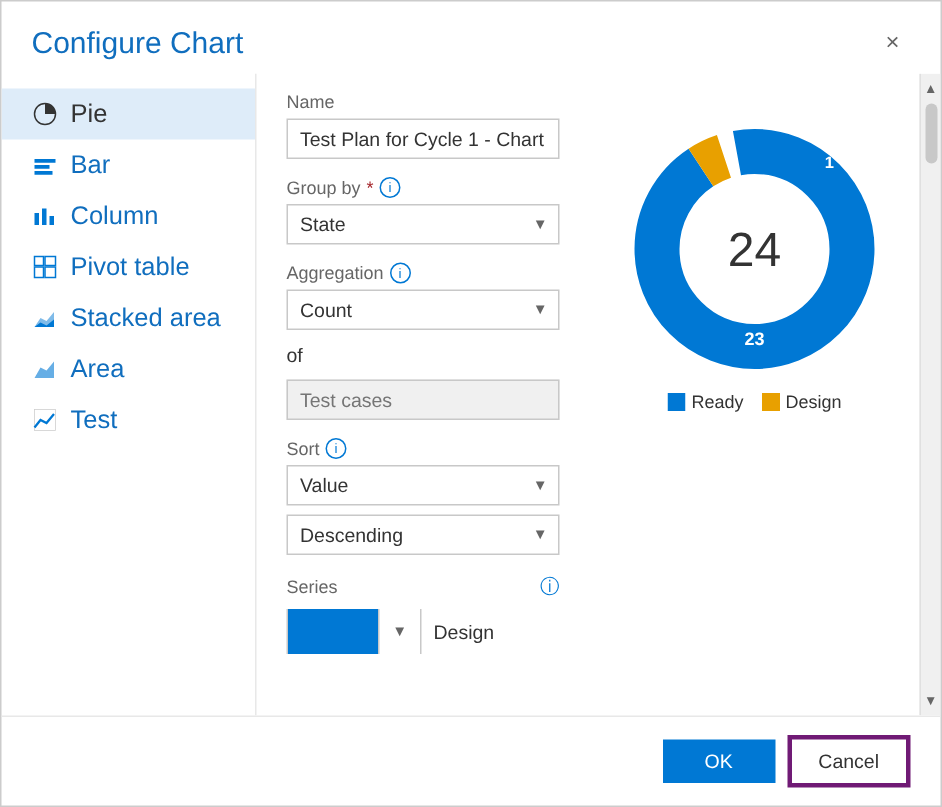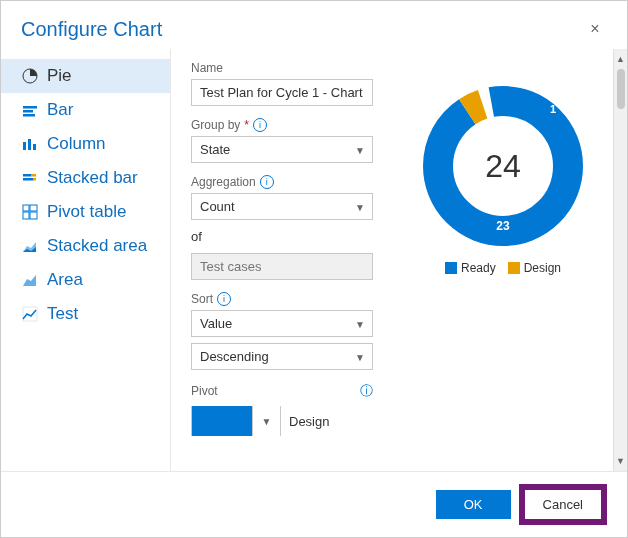--- a/index.html
+++ b/index.html
@@ -315,21 +315,21 @@
       background: #0078d4;
       color: #fff;
       border: none;
       padding: 7px 28px;
       font-size: 13px;
       cursor: pointer;
     }
     .btn-cancel {
       background: #fff;
       color: #333;
-      border: 6px solid #701a75;
+      border: 3px solid #701a75;
       padding: 7px 18px;
       font-size: 13px;
       cursor: pointer;
     }
   </style>
 </head>
 <body>
 
 <div class="dialog">
 
@@ -367,31 +367,20 @@
         <span class="icon">
           <svg width="16" height="16" viewBox="0 0 16 16">
             <rect x="1" y="6" width="3" height="8" fill="#0078d4"></rect>
             <rect x="6" y="3" width="3" height="11" fill="#0078d4"></rect>
             <rect x="11" y="8" width="3" height="6" fill="#0078d4"></rect>
           </svg>
         </span>
         <span>Column</span>
       </div>
 
-      <div class="sidebar-item">
-        <span class="icon">
-          <svg width="16" height="16" viewBox="0 0 16 16">
-            <rect x="1" y="4" width="8" height="2.5" fill="#0078d4"></rect>
-            <rect x="9" y="4" width="5" height="2.5" fill="#e8a000"></rect>
-            <rect x="1" y="8" width="10" height="2.5" fill="#0078d4"></rect>
-            <rect x="11" y="8" width="3" height="2.5" fill="#e8a000"></rect>
-          </svg>
-        </span>
-        <span>Stacked bar</span>
-      </div>
 
       <div class="sidebar-item">
         <span class="icon">
           <svg width="16" height="16" viewBox="0 0 16 16">
             <rect x="1" y="1" width="6" height="6" fill="none" stroke="#0078d4" stroke-width="1"></rect>
             <rect x="8" y="1" width="7" height="6" fill="none" stroke="#0078d4" stroke-width="1"></rect>
             <rect x="1" y="8" width="6" height="7" fill="none" stroke="#0078d4" stroke-width="1"></rect>
             <rect x="8" y="8" width="7" height="7" fill="none" stroke="#0078d4" stroke-width="1"></rect>
           </svg>
         </span>
@@ -476,21 +465,21 @@
         <div class="select-wrapper">
           <select class="select-field">
             <option>Descending</option>
           </select>
           <span class="select-arrow">▼</span>
         </div>
 
         
         <div class="series-section">
           <div class="series-header">
-            <span class="series-label">Pivot</span>
+            <span class="series-label">Series</span>
             <span class="series-info">ⓘ</span>
           </div>
           <div class="series-row">
             <div class="color-select">
               <div class="color-swatch"></div>
               <div class="color-dropdown-btn">▼</div>
             </div>
             <span class="series-name">Design</span>
           </div>
         </div>

